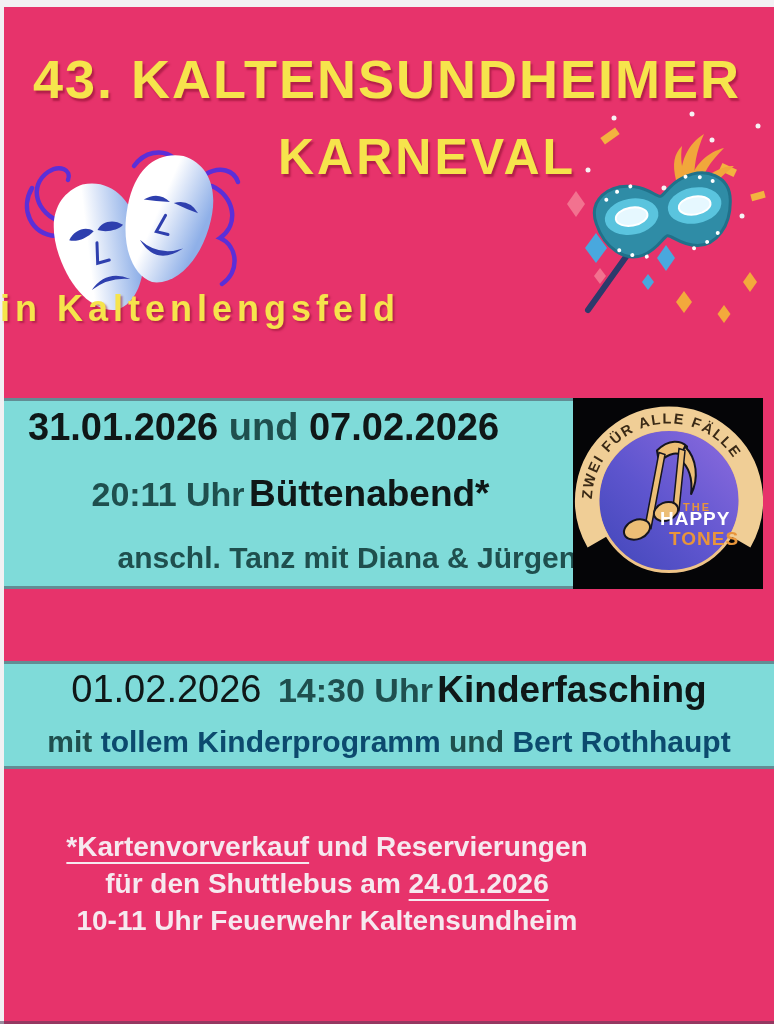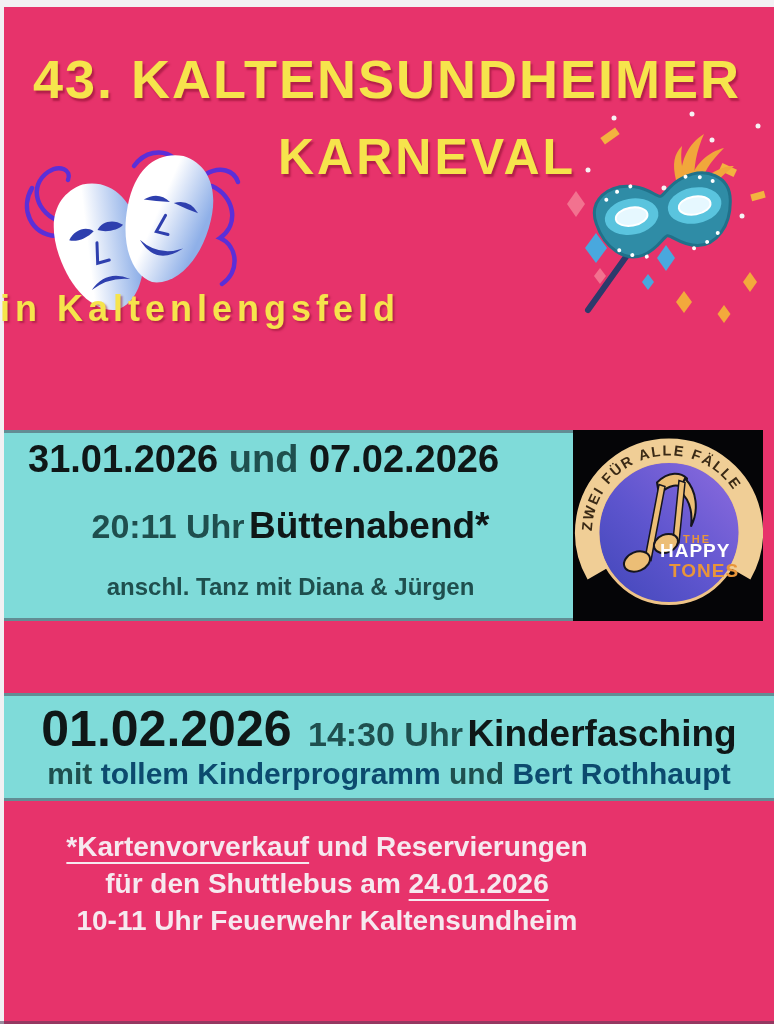--- a/index.html
+++ b/index.html
@@ -27,39 +27,38 @@
   }
 
   .art{position:absolute;}
   .art-masks{left:16px;top:126px;width:252px;height:188px;}
   .art-carnival{left:552px;top:104px;width:222px;height:232px;}
 
   .band{
     position:absolute;background:var(--c-teal,#7FDBD9);
     border-top:3px solid rgba(55,25,45,.4);border-bottom:3px solid rgba(55,25,45,.4);
     box-sizing:border-box;
-    margin-top:32px;
   }
   .band1{left:4px;top:398px;width:759px;height:191px;}
   .band2{left:4px;top:661px;width:770px;height:108px;}
 
   .b1-line1{position:absolute;top:5px;left:24px;font-size:38px;font-weight:bold;white-space:nowrap;}
   .b1-line2{position:absolute;top:72px;left:0;width:573px;text-align:center;white-space:nowrap;}
-  .b1-line3{position:absolute;top:140px;left:0;width:573px;text-align:center;
-            font-size:24px;font-weight:bold;color:var(--c-tealink,#1F4F4E);white-space:nowrap;}
+  .b1-line3{position:absolute;top:140px;left:0;width:573px;text-align:right;
+            font-size:30px;font-weight:bold;color:var(--c-tealink,#1F4F4E);white-space:nowrap;}
   .b1-time{font-size:34px;font-weight:bold;color:var(--c-tealink,#1F4F4E);}
   .b1-event{font-size:37px;font-weight:bold;color:var(--c-ink,#0F1717);}
 
   .ink{color:var(--c-ink,#0F1717);}
   .tealink{color:var(--c-tealink,#1F4F4E);}
 
   .logo-panel{position:absolute;left:569px;top:-3px;width:190px;height:191px;background:#050507;}
 
   .b2-line1{position:absolute;top:4px;left:0;width:100%;text-align:center;white-space:nowrap;}
-  .b2-date{font-size:50px;font-weight:bold;color:var(--c-ink,#0F1717);margin-right:12px;}
+  .b2-date{font-size:38px;font-weight:normal;color:var(--c-ink,#0F1717);margin-right:12px;}
   .b2-time{font-size:34px;font-weight:bold;color:var(--c-tealink,#1F4F4E);}
   .b2-event{font-size:37px;font-weight:bold;color:var(--c-ink,#0F1717);}
   .b2-line2{position:absolute;top:61px;left:0;width:100%;text-align:center;font-size:30px;font-weight:bold;white-space:nowrap;}
   .b2-line2 .dark{color:#0c4a6e;}
 
   .footer{
     position:absolute;left:0;top:828px;width:654px;text-align:center;
     color:var(--c-footer,#F6E9EF);font-size:28px;font-weight:bold;line-height:37px;
   }
   .u{text-decoration:underline;text-decoration-thickness:2px;text-underline-offset:6px;}

